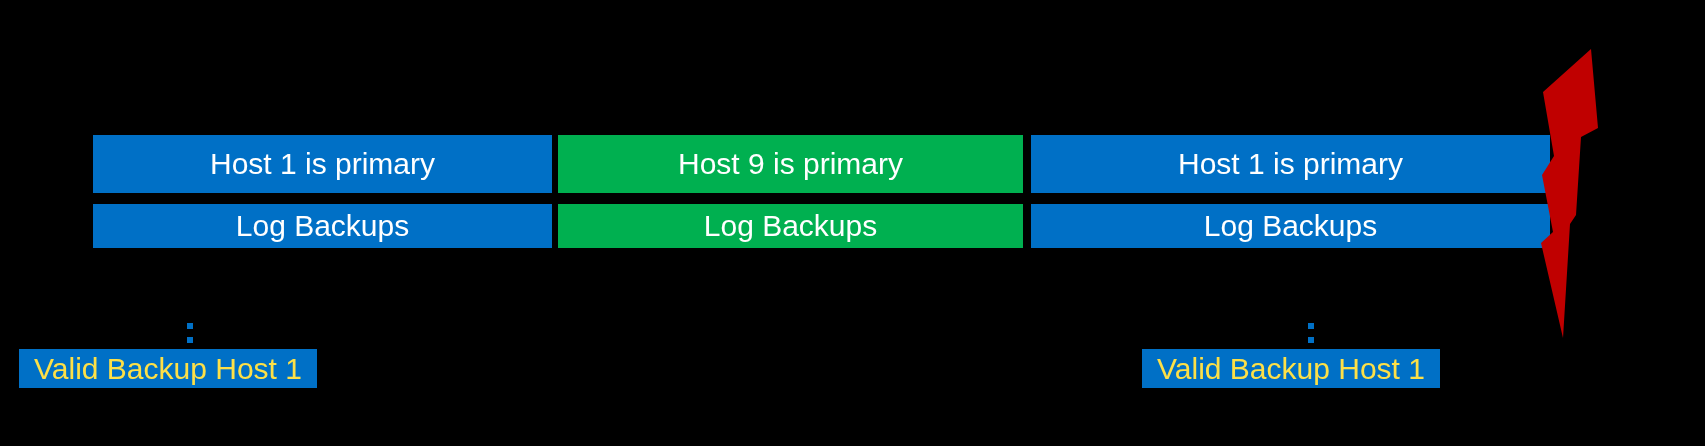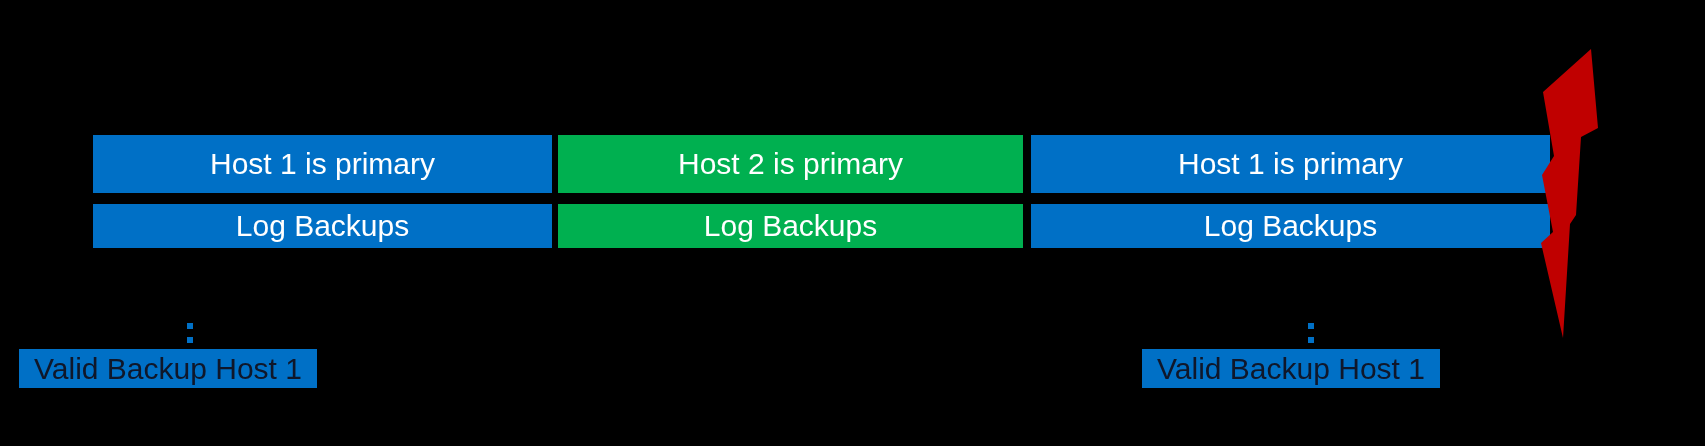--- a/index.html
+++ b/index.html
@@ -31,21 +31,21 @@
   .seg2 { left: 558px;  width: 465px; }
   .seg3 { left: 1031px; width: 519px; }
   .fill-blue  { background: var(--host_blue,  #0070C6); }
   .fill-green { background: var(--host_green, #00B050); }
   .backup-label {
     position: absolute;
     top: 349px;
     width: 298px;
     height: 39px;
     background: var(--host_blue, #0070C6);
-    color: #0f172a;
+    color: #fde047;
     font-size: 30px;
     display: flex;
     align-items: center;
     justify-content: center;
     white-space: nowrap;
   }
   .backup-label.pos1 { left: 19px; }
   .backup-label.pos2 { left: 1142px; }
   .marker-dot {
     position: absolute;
@@ -69,21 +69,21 @@
 </style>
 </head>
 <body>
 
 <div class="canvas">
 
   <div class="bar row-primary seg1 fill-blue">
     <span>Host 1 is primary</span>
   </div>
   <div class="bar row-primary seg2 fill-green">
-    <span>Host 2 is primary</span>
+    <span>Host 9 is primary</span>
   </div>
   <div class="bar row-primary seg3 fill-blue">
     <span>Host 1 is primary</span>
   </div>
 
   <div class="bar row-logs seg1 fill-blue">
     <span>Log Backups</span>
   </div>
   <div class="bar row-logs seg2 fill-green">
     <span>Log Backups</span>

